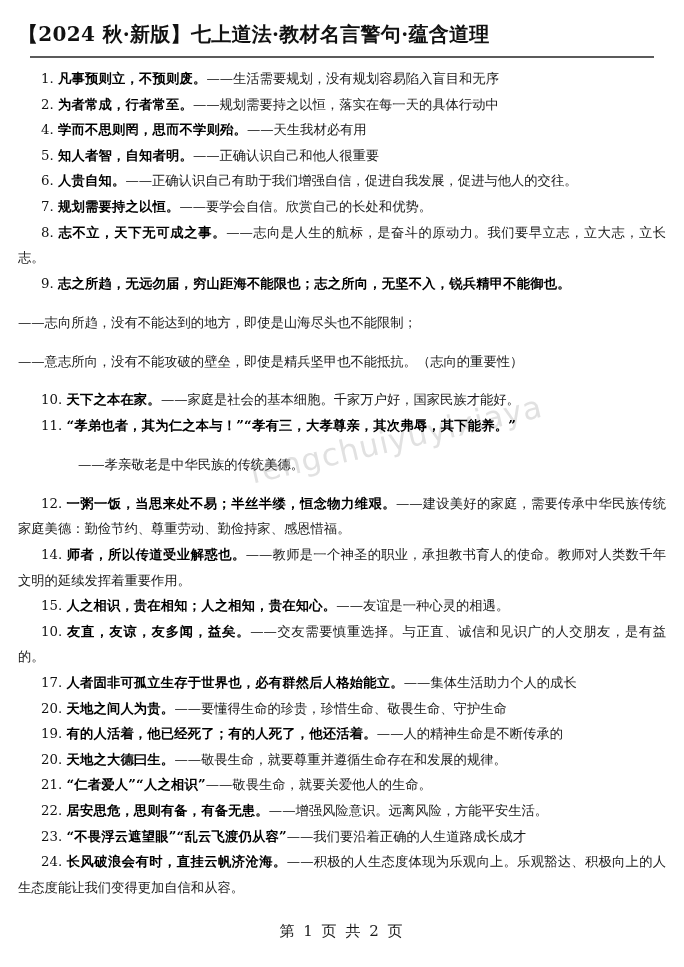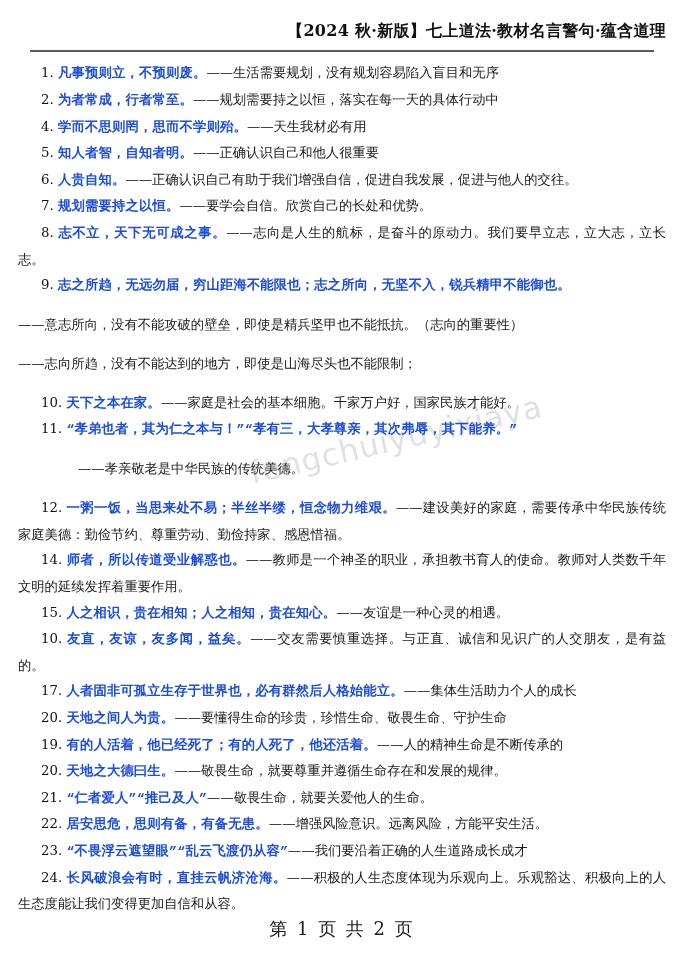--- a/index.html
+++ b/index.html
@@ -29,22 +29,22 @@
     transform:rotate(-13deg);
     transform-origin:left center;
     white-space:nowrap;
     pointer-events:none;
     z-index:0;
     font-weight:400;
   }
   .content{position:relative;z-index:2;}
   
   .title{
-    text-align:right;
-    font-size:16px;
+    text-align:left;
+    font-size:20px;
     font-weight:bold;
     color:#111;
     letter-spacing:.3px;
     line-height:1.4;
     margin:6px 0 8px 0;
   }
   .rule{
     height:2px;
     background:#5b5b5b;
     margin:0 12px 8px 12px;
@@ -59,43 +59,42 @@
     margin:0;
     padding:0;
     text-align:justify;
     text-justify:inter-ideograph;
   }
   .num{
     color:#111;
     font-weight:400;
   }
   .q{
-    color:#1d4ed8;
+    color:#000000;
     font-weight:bold;
     letter-spacing:.2px;
-    font-family:Liberation Mono, monospace;
   }
   .exp{
     color:#1a1a1a;
   }
   .sub{
     text-indent:23px;
     color:#1a1a1a;
     text-align:justify;
     text-justify:inter-ideograph;
   }
   .sub.deep{text-indent:60px;}
   .sub.flat{text-indent:0px;}
   
   .footer{
     position:absolute;
     left:0;right:0;
     bottom:26px;
     text-align:center;
-    font-size:18px;
+    font-size:15px;
     color:#1a1a1a;
     letter-spacing:2px;
     z-index:2;
   }
 </style>
 </head>
 <body>
 
 <div class="page">
 
@@ -109,34 +108,34 @@
 
     <div class="list" id="quote-list">
         <p class="item"><span class="num">1.</span> <span class="q">凡事预则立，不预则废。</span><span class="exp">——</span><span class="exp">生活需要规划，没有规划容易陷入盲目和无序</span></p>
         <p class="item"><span class="num">2.</span> <span class="q">为者常成，行者常至。</span><span class="exp">——</span><span class="exp">规划需要持之以恒，落实在每一天的具体行动中</span></p>
         <p class="item"><span class="num">4.</span> <span class="q">学而不思则罔，思而不学则殆。</span><span class="exp">——</span><span class="exp">天生我材必有用</span></p>
         <p class="item"><span class="num">5.</span> <span class="q">知人者智，自知者明。</span><span class="exp">——</span><span class="exp">正确认识自己和他人很重要</span></p>
         <p class="item"><span class="num">6.</span> <span class="q">人贵自知。</span><span class="exp">——</span><span class="exp">正确认识自己有助于我们增强自信，促进自我发展，促进与他人的交往。</span></p>
         <p class="item"><span class="num">7.</span> <span class="q">规划需要持之以恒。</span><span class="exp">——</span><span class="exp">要学会自信。欣赏自己的长处和优势。</span></p>
         <p class="item"><span class="num">8.</span> <span class="q">志不立，天下无可成之事。</span><span class="exp">——</span><span class="exp">志向是人生的航标，是奋斗的原动力。我们要早立志，立大志，立长志。</span></p>
         <p class="item"><span class="num">9.</span> <span class="q">志之所趋，无远勿届，穷山距海不能限也；志之所向，无坚不入，锐兵精甲不能御也。</span></p>
+        <p class="sub flat">——志向所趋，没有不能达到的地方，即使是山海尽头也不能限制；</p>
         <p class="sub flat">——意志所向，没有不能攻破的壁垒，即使是精兵坚甲也不能抵抗。（志向的重要性）</p>
-        <p class="sub flat">——志向所趋，没有不能达到的地方，即使是山海尽头也不能限制；</p>
         <p class="item"><span class="num">10.</span> <span class="q">天下之本在家。</span><span class="exp">——</span><span class="exp">家庭是社会的基本细胞。千家万户好，国家民族才能好。</span></p>
         <p class="item"><span class="num">11.</span> <span class="q">“孝弟也者，其为仁之本与！”“孝有三，大孝尊亲，其次弗辱，其下能养。”</span></p>
         <p class="sub deep">——孝亲敬老是中华民族的传统美德。</p>
         <p class="item"><span class="num">12.</span> <span class="q">一粥一饭，当思来处不易；半丝半缕，恒念物力维艰。</span><span class="exp">——</span><span class="exp">建设美好的家庭，需要传承中华民族传统家庭美德：勤俭节约、尊重劳动、勤俭持家、感恩惜福。</span></p>
         <p class="item"><span class="num">14.</span> <span class="q">师者，所以传道受业解惑也。</span><span class="exp">——</span><span class="exp">教师是一个神圣的职业，承担教书育人的使命。教师对人类数千年文明的延续发挥着重要作用。</span></p>
         <p class="item"><span class="num">15.</span> <span class="q">人之相识，贵在相知；人之相知，贵在知心。</span><span class="exp">——</span><span class="exp">友谊是一种心灵的相遇。</span></p>
         <p class="item"><span class="num">10.</span> <span class="q">友直，友谅，友多闻，益矣。</span><span class="exp">——</span><span class="exp">交友需要慎重选择。与正直、诚信和见识广的人交朋友，是有益的。</span></p>
         <p class="item"><span class="num">17.</span> <span class="q">人者固非可孤立生存于世界也，必有群然后人格始能立。</span><span class="exp">——</span><span class="exp">集体生活助力个人的成长</span></p>
         <p class="item"><span class="num">20.</span> <span class="q">天地之间人为贵。</span><span class="exp">——</span><span class="exp">要懂得生命的珍贵，珍惜生命、敬畏生命、守护生命</span></p>
         <p class="item"><span class="num">19.</span> <span class="q">有的人活着，他已经死了；有的人死了，他还活着。</span><span class="exp">——</span><span class="exp">人的精神生命是不断传承的</span></p>
         <p class="item"><span class="num">20.</span> <span class="q">天地之大德曰生。</span><span class="exp">——</span><span class="exp">敬畏生命，就要尊重并遵循生命存在和发展的规律。</span></p>
-        <p class="item"><span class="num">21.</span> <span class="q">“仁者爱人”“推己及人”</span><span class="exp">——</span><span class="exp">敬畏生命，就要关爱他人的生命。</span></p>
+        <p class="item"><span class="num">21.</span> <span class="q">“仁者爱人”“人之相识”</span><span class="exp">——</span><span class="exp">敬畏生命，就要关爱他人的生命。</span></p>
         <p class="item"><span class="num">22.</span> <span class="q">居安思危，思则有备，有备无患。</span><span class="exp">——</span><span class="exp">增强风险意识。远离风险，方能平安生活。</span></p>
         <p class="item"><span class="num">23.</span> <span class="q">“不畏浮云遮望眼”“乱云飞渡仍从容”</span><span class="exp">——</span><span class="exp">我们要沿着正确的人生道路成长成才</span></p>
         <p class="item"><span class="num">24.</span> <span class="q">长风破浪会有时，直挂云帆济沧海。</span><span class="exp">——</span><span class="exp">积极的人生态度体现为乐观向上。乐观豁达、积极向上的人生态度能让我们变得更加自信和从容。</span></p>
       </div>
 
   </div>
 
   <div class="footer">第 1 页 共 2 页</div>
 
 </div>

